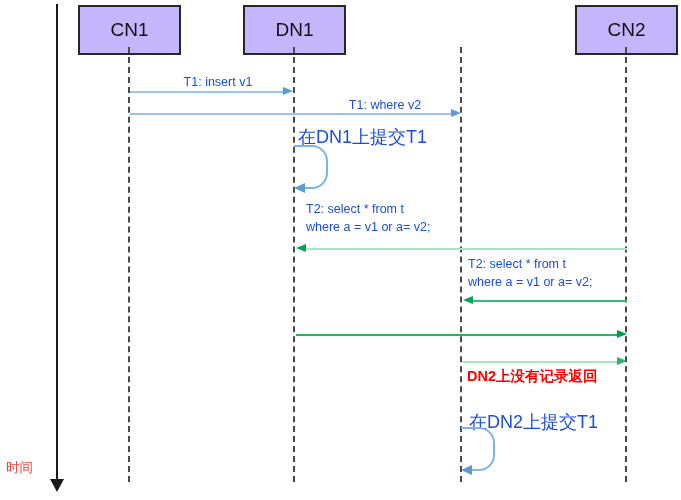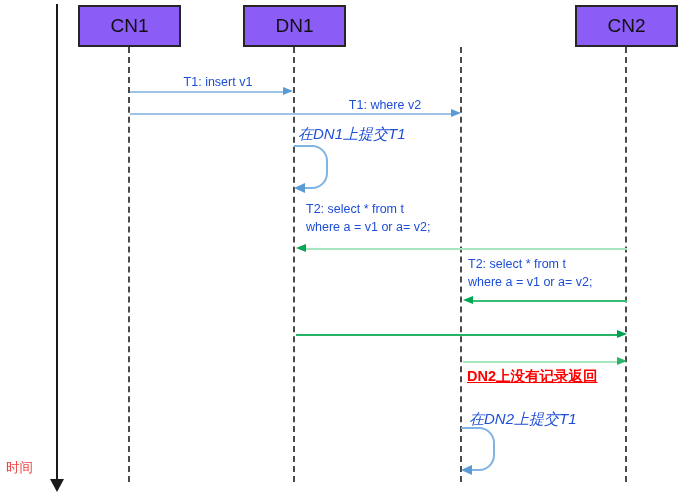--- a/index.html
+++ b/index.html
@@ -6,29 +6,29 @@
   #canvas{
     position:relative;width:681px;height:500px;background:#ffffff;overflow:hidden;
     font-family:"Liberation Sans", sans-serif;
   }
   
   .time-line{position:absolute;left:56px;top:4px;width:0;height:477px;border-left:2px solid #1a1a1a;}
   .time-arrow{position:absolute;left:50px;top:479px;width:0;height:0;
     border-left:7px solid transparent;border-right:7px solid transparent;border-top:13px solid #1a1a1a;}
   .time-label{position:absolute;left:6px;top:459px;font-size:13.5px;color:#ef4444;}
   
-  .actor{position:absolute;top:5px;width:103px;height:42px;border:2px solid #262626;background:#8b5cf6;
+  .actor{position:absolute;top:5px;width:103px;height:50px;border:2px solid #262626;background:#c4b5fd;
     display:flex;align-items:center;justify-content:center;font-size:19px;color:#111;box-sizing:border-box;}
   .a-cn1{left:78px}.a-dn1{left:243px}.a-dn2{left:410px}.a-cn2{left:575px}
   .lifeline{position:absolute;top:47px;height:435px;width:0;border-left:2px dashed #4a4a4a;}
   .l-cn1{left:128px}.l-dn1{left:293px}.l-dn2{left:460px}.l-cn2{left:625px}
   
   .msg-line{position:absolute;height:2px;}
   .msg-label{position:absolute;font-size:12.5px;color:#1d4ed8;white-space:nowrap;}
-  .msg-label.cn{font-size:15px;font-style:italic;}
+  .msg-label.cn{font-size:18px;}
   .msg-label.center{text-align:center;}
   .head-r{position:absolute;width:0;height:0;border-top:4.5px solid transparent;border-bottom:4.5px solid transparent;}
   .head-l{position:absolute;width:0;height:0;border-top:4.5px solid transparent;border-bottom:4.5px solid transparent;}
   
   .m1-line{left:130px;top:91px;width:154px;background:#9dc3e6;}
   .m1-head{left:283px;top:87px;border-left:10px solid #5b9bd5;}
   .m1-label{left:140px;top:75px;width:156px;}
   
   .m2-line{left:130px;top:113px;width:321px;background:#9dc3e6;}
   .m2-head{left:451px;top:109px;border-left:10px solid #5b9bd5;}
@@ -46,21 +46,21 @@
   .m5-label2{left:468px;top:275px;}
   .m5-line{left:472px;top:300px;width:155px;background:#35bd73;}
   .m5-head{left:463px;top:296px;border-right:10px solid #00a651;}
   
   .m6-line{left:296px;top:334px;width:321px;background:#25b365;}
   .m6-head{left:617px;top:330px;border-left:10px solid #00a04d;}
   .m6-label{left:305px;top:342px;width:160px;}
   
   .m7-line{left:463px;top:361px;width:154px;background:#a6e7c2;}
   .m7-head{left:617px;top:357px;border-left:10px solid #2db46a;}
-  .m7-label{left:467px;top:367px;font-size:14.5px;font-weight:bold;color:#ff0000;text-decoration:underline;}
+  .m7-label{left:467px;top:367px;font-size:14.5px;font-weight:bold;color:#ff0000;}
   
   .m8-label{left:469px;top:410px;}
   .loop2{position:absolute;left:460px;top:425px;}
   .loop-svg{display:block;}
 </style>
 </head>
 <body>
 
 <div id="canvas">
 

